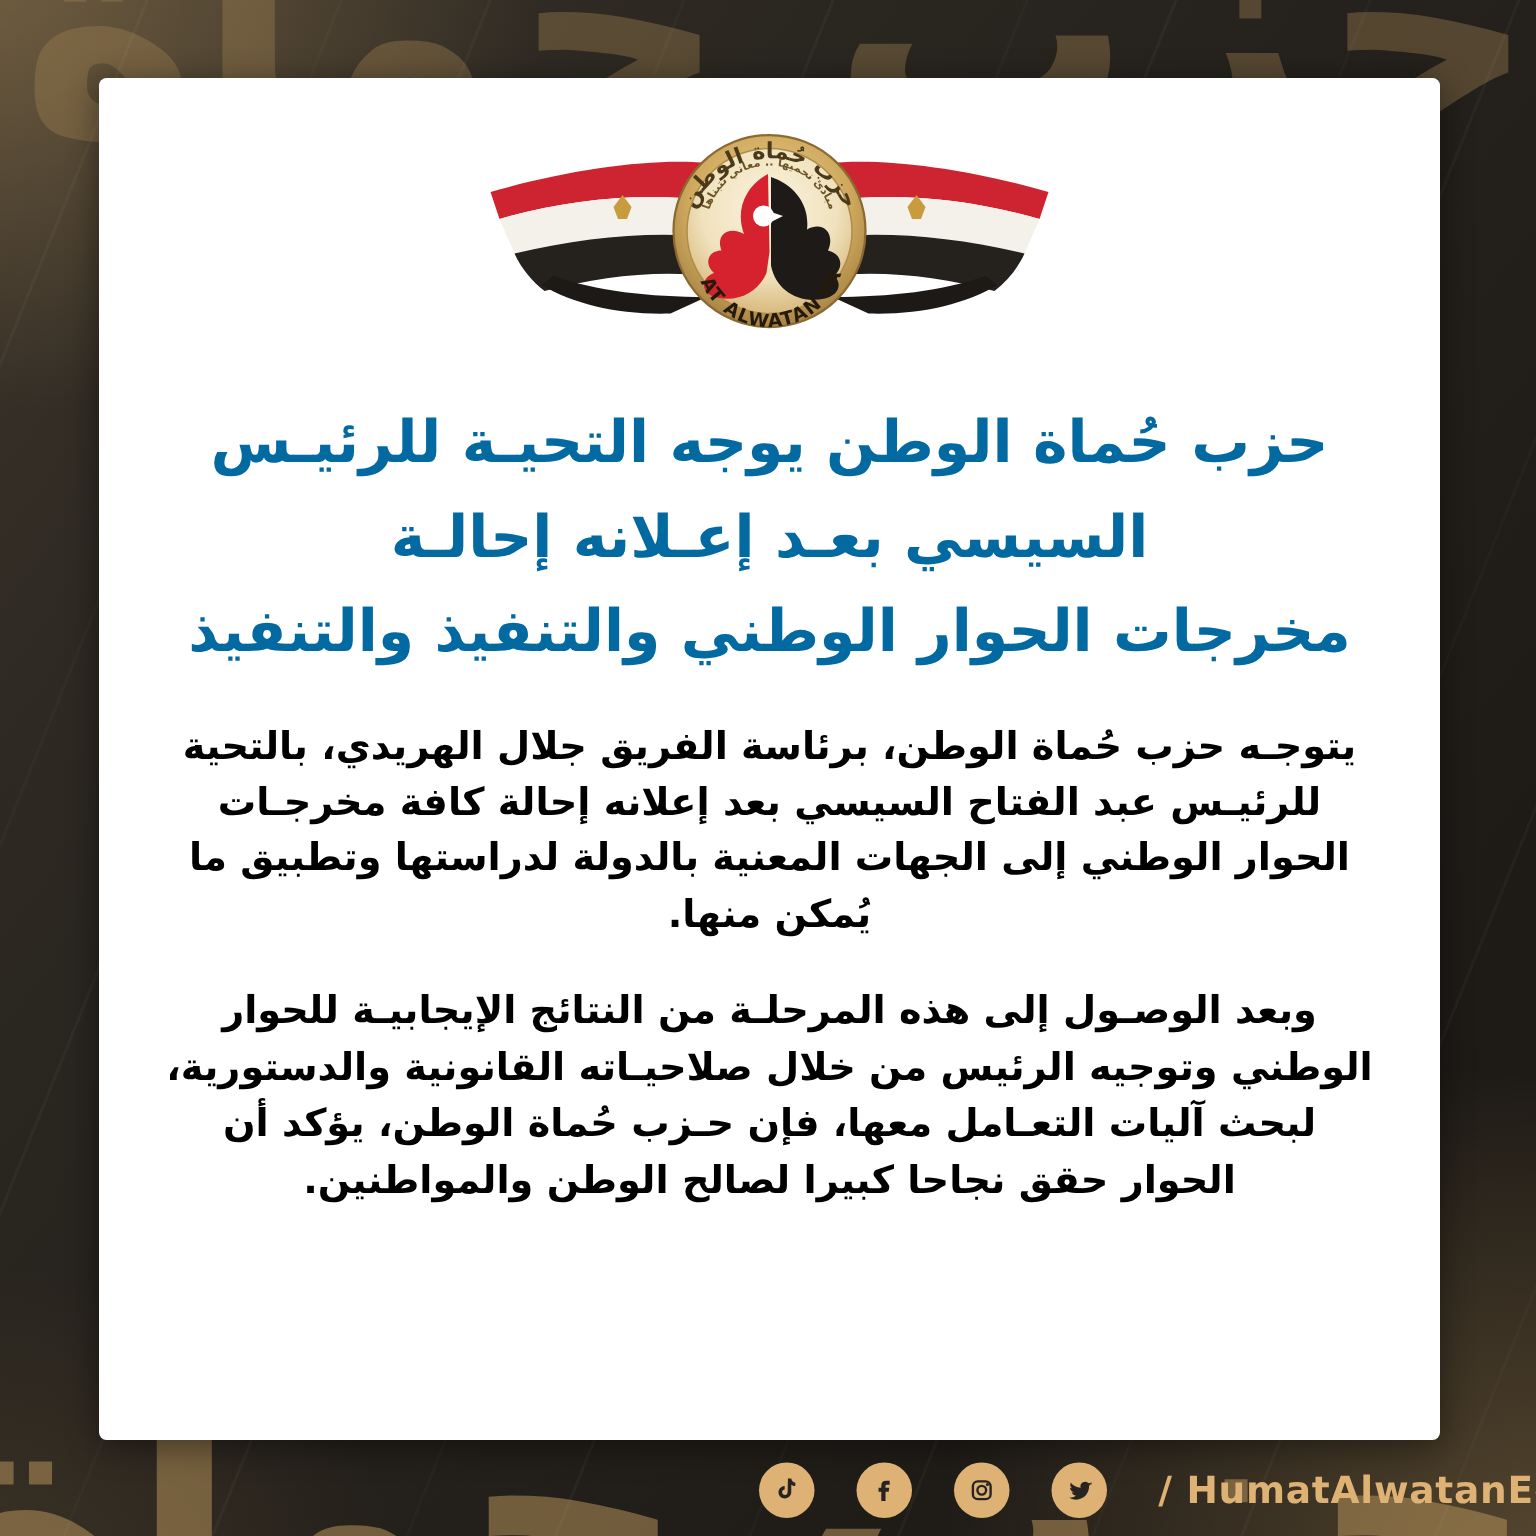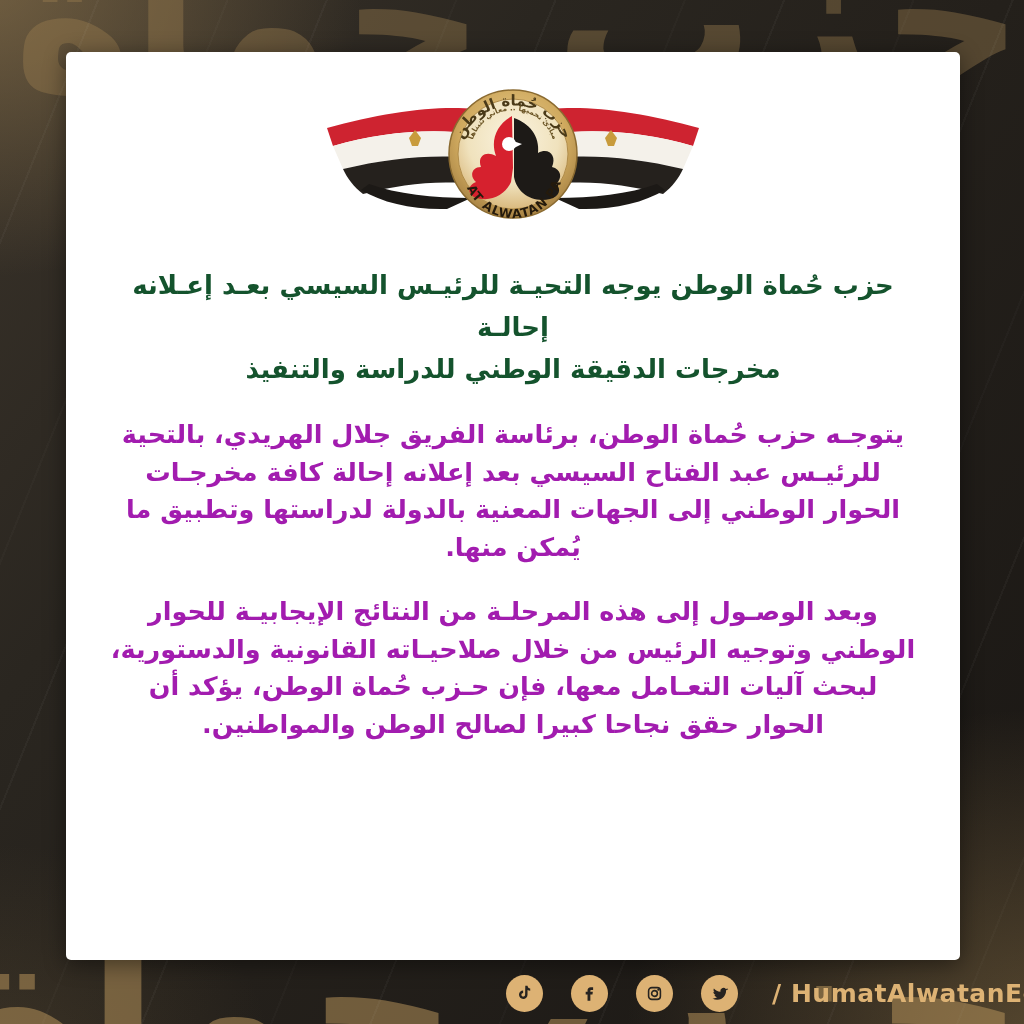--- a/index.html
+++ b/index.html
@@ -30,25 +30,25 @@
   .card {
     position:absolute; left:66px; top:52px; width:894px; height:908px;
     background:#ffffff; border-radius:5px; z-index:2;
     box-shadow:0 4px 22px rgba(0,0,0,0.45);
     text-align:center;
   }
   .logo-wrap { margin-top:20px; height:162px; display:flex; justify-content:center; align-items:center; }
 
   .headline {
     direction:rtl; margin:30px 42px 0 42px;
-    color:#14532d; font-size:26px; font-weight:bold; line-height:1.62;
+    color:#0369a1; font-size:39px; font-weight:bold; line-height:1.62;
   }
   .body-text { margin:26px 44px 0 44px; }
   .body-text p {
-    direction:rtl; color:#a21caf; font-size:25.5px; font-weight:bold;
+    direction:rtl; color:#000000; font-size:25.5px; font-weight:bold;
     line-height:1.47; margin-bottom:27px;
   }
 
   .footer {
     position:absolute; left:17px; bottom:12px; width:100%; z-index:3;
     display:flex; justify-content:flex-end; align-items:center; gap:28px;
   }
   .social-circle {
     width:37px; height:37px; border-radius:50%; background:#ddb274;
     display:flex; align-items:center; justify-content:center; cursor:pointer;
@@ -122,21 +122,21 @@
 
         <text font-size="12.5" font-weight="bold" fill="#241a0c" letter-spacing="1">
           <textPath href="#arcBottom" startOffset="50%" text-anchor="middle">HUMAT ALWATAN PARTY</textPath>
         </text>
       </g>
     </svg>
   </div>
 
   <div class="headline">
     <div>حزب حُماة الوطن يوجه التحيـة للرئيـس السيسي بعـد إعـلانه إحالـة</div>
-    <div>مخرجات الدقيقة الوطني للدراسة والتنفيذ</div>
+    <div>مخرجات الحوار الوطني والتنفيذ والتنفيذ</div>
   </div>
 
   <div class="body-text">
     <p>يتوجـه حزب حُماة الوطن، برئاسة الفريق جلال الهريدي، بالتحية للرئيـس عبد الفتاح السيسي بعد إعلانه إحالة كافة مخرجـات الحوار الوطني إلى الجهات المعنية بالدولة لدراستها وتطبيق ما يُمكن منها.</p>
     <p>وبعد الوصـول إلى هذه المرحلـة من النتائج الإيجابيـة للحوار الوطني وتوجيه الرئيس من خلال صلاحيـاته القانونية والدستورية، لبحث آليات التعـامل معها، فإن حـزب حُماة الوطن، يؤكد أن الحوار حقق نجاحا كبيرا لصالح الوطن والمواطنين.</p>
   </div>
 </div>
 
 <div class="footer">
   <div class="social-circle">

